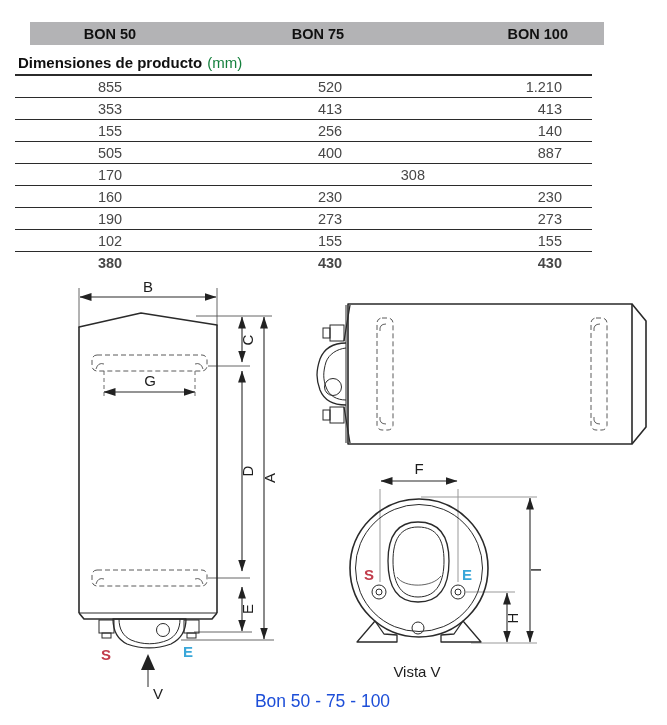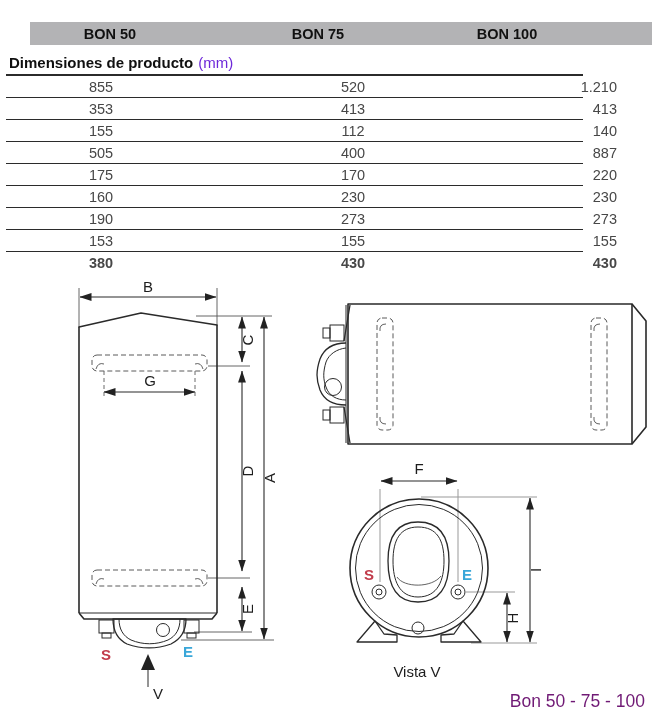--- a/index.html
+++ b/index.html
@@ -4,41 +4,40 @@
 <style>
   html,body{margin:0;padding:0;}
   body{
     width:667px;height:725px;background:#ffffff;position:relative;overflow:hidden;
     font-family:"Liberation Sans",sans-serif;color:#222;
   }
   .page{position:absolute;inset:0;}
 
   
   .thead-bar{
-    position:absolute;left:30px;top:22px;width:622px;height:23px;
+    position:absolute;left:30px;top:22px;width:574px;height:23px;
     background:#b3b3b5;display:grid;grid-template-columns:160px 256px 134px;
     align-items:center;font-weight:bold;font-size:14.5px;color:#101010;
   }
   .thead-bar .hc1{text-align:center;}
   .thead-bar .hc2{text-align:center;}
-  .thead-bar .hc3{text-align:center;padding-right:12px;}
-
-  .dim-table{position:absolute;left:6px;top:45px;width:577px;}
+  .thead-bar .hc3{text-align:right;padding-right:12px;}
+
+  .dim-table{position:absolute;left:15px;top:45px;width:577px;}
   .section-row{
     height:26px;border-bottom:2px solid #2b2b2b;
     display:flex;align-items:flex-end;padding:0 0 3px 3px;
     font-size:15px;color:#101010;
   }
   .section-row .ttl{font-weight:bold;}
-  .section-row .unit{font-weight:normal;margin-left:5px;color:#6d28d9;}
+  .section-row .unit{font-weight:normal;margin-left:5px;color:#15803d;}
   .data-row{
     display:grid;grid-template-columns:190px 250px 137px;
     height:21px;align-items:center;font-size:14.5px;color:#474747;
     border-bottom:1.5px solid #2b2b2b;
-    gap:32px;
   }
   .data-row:last-child{border-bottom:none;font-weight:bold;}
   .data-row .c1{text-align:center;}
   .data-row .c2{text-align:center;}
   .data-row .c3{text-align:right;padding-right:30px;}
 
   
   svg.diagram{position:absolute;left:0;top:270px;}
   .outline{fill:none;stroke:#2a2a2a;stroke-width:1.6;stroke-linejoin:round;}
   .mid{fill:none;stroke:#2a2a2a;stroke-width:1.3;stroke-linejoin:round;}
@@ -47,22 +46,22 @@
   .xline{fill:none;stroke:#555;stroke-width:.9;}
   .gline{fill:none;stroke:#999;stroke-width:1;}
   .dim{fill:none;stroke:#2a2a2a;stroke-width:1.1;}
   .dash{fill:none;stroke:#5a5a5a;stroke-width:1;stroke-dasharray:5 3;}
   .dash2{fill:none;stroke:#5a5a5a;stroke-width:.9;stroke-dasharray:4 3;}
   .dlabel{font-family:"Liberation Sans",sans-serif;font-size:15px;fill:#1d1d1d;}
   .slabel{font-family:"Liberation Sans",sans-serif;font-size:15px;font-weight:bold;}
   .cap{font-family:"Liberation Sans",sans-serif;font-size:15px;fill:#1d1d1d;}
 
   .figure-caption{
-    position:absolute;left:0;top:691px;width:645px;text-align:right;
-    font-size:17.5px;color:#701a75;
+    position:absolute;left:0;top:691px;width:645px;text-align:center;
+    font-size:17.5px;color:#1d4ed8;
   }
 </style>
 </head>
 <body>
 
 <div class="page">
 
   <div class="thead-bar">
     <div class="hc1">BON 50</div>
     <div class="hc2">BON 75</div>
@@ -79,45 +78,44 @@
       <div class="c2">520</div>
       <div class="c3">1.210</div>
     </div>
     <div class="data-row">
       <div class="c1">353</div>
       <div class="c2">413</div>
       <div class="c3">413</div>
     </div>
     <div class="data-row">
       <div class="c1">155</div>
-      <div class="c2">112</div>
+      <div class="c2">256</div>
       <div class="c3">140</div>
     </div>
     <div class="data-row">
       <div class="c1">505</div>
       <div class="c2">400</div>
       <div class="c3">887</div>
     </div>
     <div class="data-row">
-      <div class="c1">175</div>
       <div class="c2">170</div>
-      <div class="c3">220</div>
+      <div class="c3">308</div>
     </div>
     <div class="data-row">
       <div class="c1">160</div>
       <div class="c2">230</div>
       <div class="c3">230</div>
     </div>
     <div class="data-row">
       <div class="c1">190</div>
       <div class="c2">273</div>
       <div class="c3">273</div>
     </div>
     <div class="data-row">
-      <div class="c1">153</div>
+      <div class="c1">102</div>
       <div class="c2">155</div>
       <div class="c3">155</div>
     </div>
     <div class="data-row">
       <div class="c1">380</div>
       <div class="c2">430</div>
       <div class="c3">430</div>
     </div>
   </div>
 

